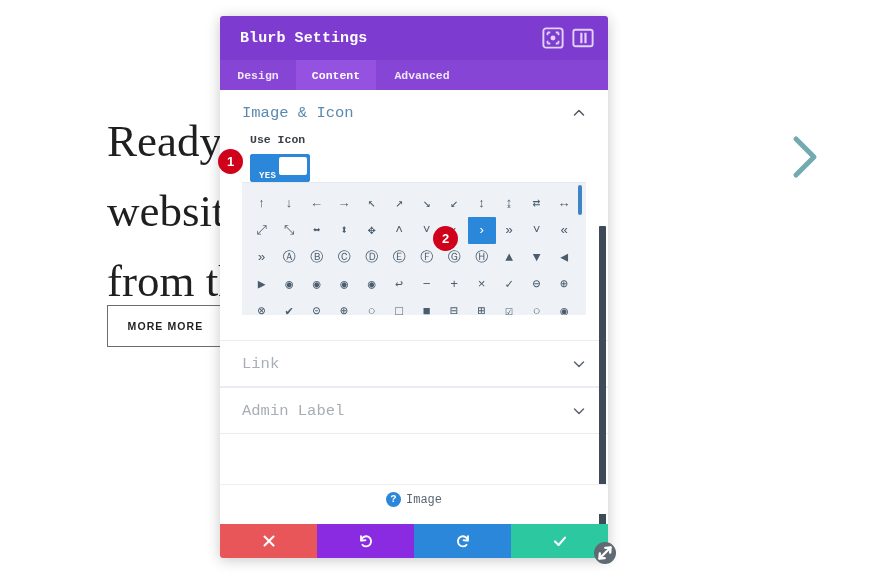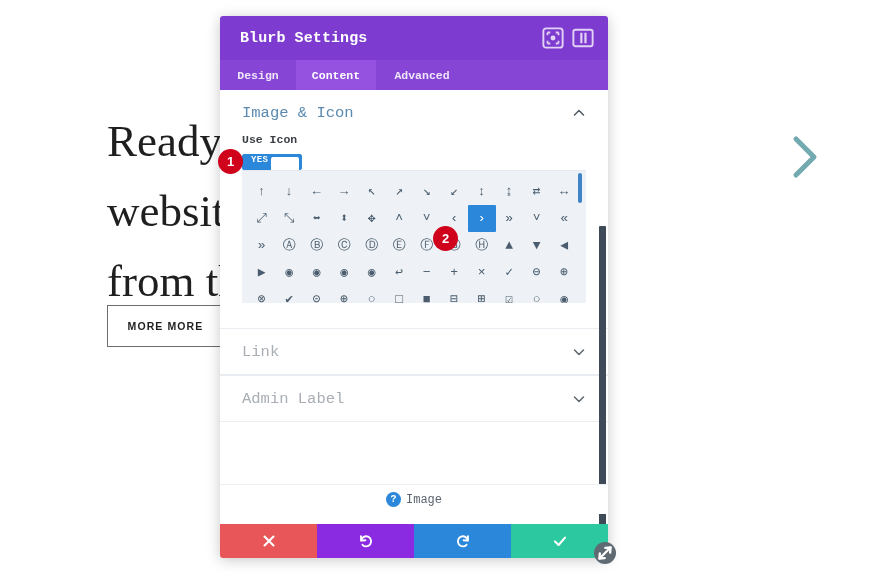--- a/index.html
+++ b/index.html
@@ -107,34 +107,34 @@
   .section-head .title {
     flex: 1;
     font-size: 15.5px;
     color: #5b8ab0;
     font-weight: 400;
   }
   .section-head.collapsed .title { color: #a8aeb4; }
   .section-head .chev { color:#4e5a63; width:14px; height:14px; }
   .section-head.collapsed .chev { color:#5c666e; }
 
-  .field { padding: 0 22px; }
+  .field { padding: 0 22px; margin-left: 8px; }
   .field-label {
     font-size: 11.5px;
     font-weight: bold;
     color: #3a3f45;
     margin-bottom: 8px;
   }
 
   .toggle {
-    width: 60px; height: 16px;
+    width: 60px; height: 28px;
     background: #2b87da;
     border: 1px solid #2b87da;
     border-radius: 2px;
-    display: flex; align-items: flex-start;
+    display: flex; align-items: flex-end;
     cursor: pointer;
     position: relative;
   }
   .toggle .yestxt {
     color: #fff; font-size: 9px; font-weight: bold;
     margin-left: 8px; letter-spacing: .4px;
   }
   .toggle .knob {
     position: absolute; right: 2px; top: 2px;
     width: 28px; height: 18px;

